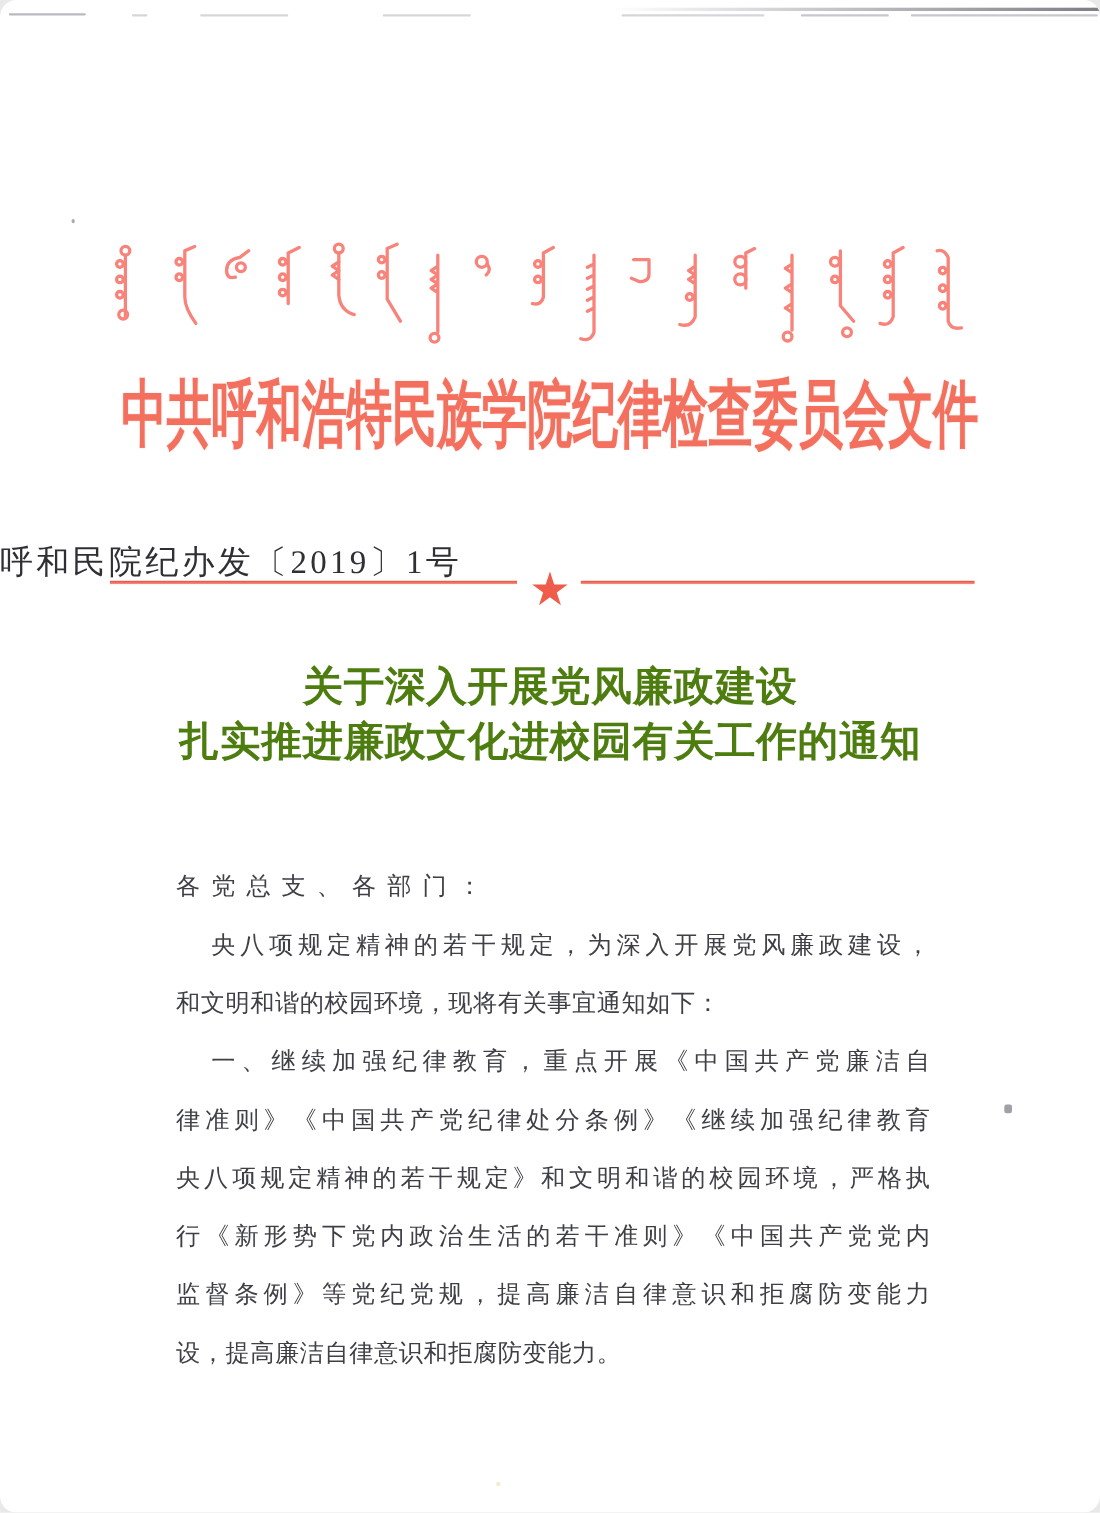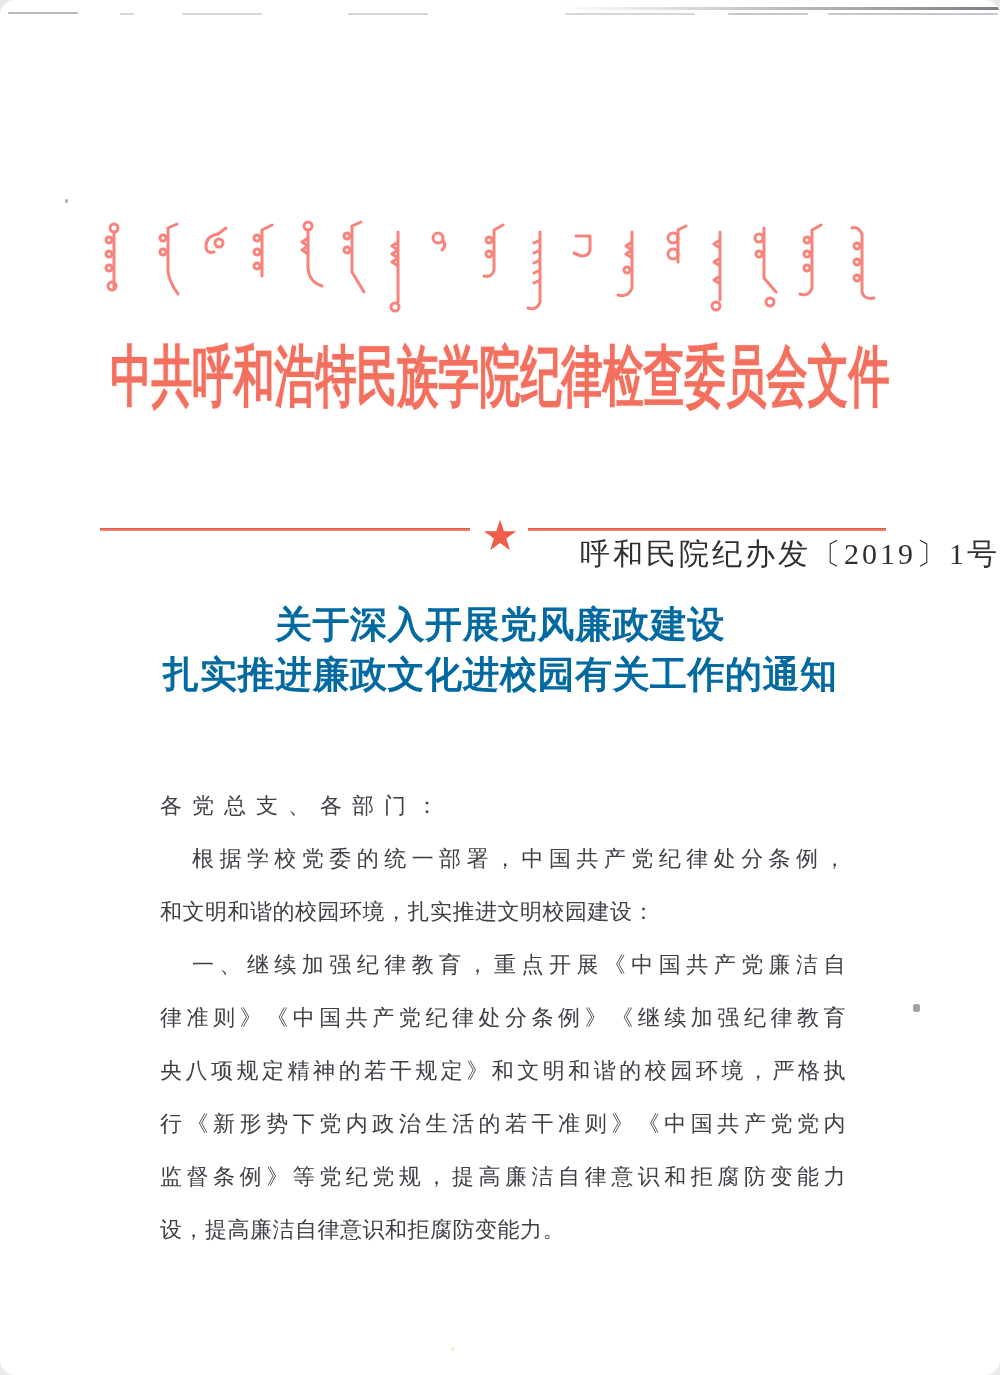--- a/index.html
+++ b/index.html
@@ -35,42 +35,41 @@
     position:absolute;left:0;top:333px;width:1000px;text-align:center;
     font-family:"Liberation Serif","DejaVu Serif",serif;
     font-weight:bold;font-size:41px;letter-spacing:0px;color:#f3705f;
     transform:scaleY(1.62);transform-origin:50% 0;
     white-space:nowrap;
     text-shadow:0 0 1px rgba(243,112,95,.55);
   }
 
   
   .doc-number{
-    position:absolute;left:0;top:491px;width:1000px;text-align:right;
+    position:absolute;left:0;top:491px;width:1000px;text-align:left;
     font-size:30px;letter-spacing:3px;color:#2f2f34;
     font-family:"Liberation Serif","DejaVu Serif",serif;
-    margin-top:43px;
   }
 
   
   .rule{position:absolute;top:528px;height:3px;
     background:linear-gradient(to bottom,#e14f3e,#f89382);}
   .rule-left{left:100px;width:370px;}
   .rule-right{left:528px;width:358px;}
   .star{
     position:absolute;left:470px;top:513px;width:60px;height:46px;
     text-align:center;font-size:42px;line-height:46px;color:#f05c4a;
     font-family:"DejaVu Sans",sans-serif;
   }
 
   
   .doc-title{
     position:absolute;left:0;top:600px;width:1000px;text-align:center;
     font-family:Liberation Serif, serif;
-    font-weight:bold;color:#0369a1;font-size:37px;line-height:50px;
+    font-weight:bold;color:#4d7c0f;font-size:37px;line-height:50px;
     letter-spacing:0.5px;
   }
 
   
   .body-block{position:absolute;left:160px;top:779px;width:686px;
     font-size:22px;color:#3e4046;
     font-family:Liberation Serif, serif;}
   .bline{height:53px;line-height:53px;white-space:nowrap;letter-spacing:1px;}
   .bline.just{
     white-space:normal;text-align:justify;text-align-last:justify;
@@ -176,22 +175,22 @@
   <div class="star">★</div>
   <div class="rule rule-right"></div>
 
   <div class="doc-title">
     <div>关于深入开展党风廉政建设</div>
     <div>扎实推进廉政文化进校园有关工作的通知</div>
   </div>
 
   <div class="body-block">
     <div class="bline salutation">各党总支、各部门：</div>
-    <div class="bline just indent">根据学校党委的统一部署，中国共产党纪律处分条例，</div>
-    <div class="bline end">和文明和谐的校园环境，扎实推进文明校园建设：</div>
+    <div class="bline just indent">央八项规定精神的若干规定，为深入开展党风廉政建设，</div>
+    <div class="bline end">和文明和谐的校园环境，现将有关事宜通知如下：</div>
     <div class="bline just indent">一、继续加强纪律教育，重点开展《中国共产党廉洁自</div>
     <div class="bline just">律准则》《中国共产党纪律处分条例》《继续加强纪律教育</div>
     <div class="bline just">央八项规定精神的若干规定》和文明和谐的校园环境，严格执</div>
     <div class="bline just">行《新形势下党内政治生活的若干准则》《中国共产党党内</div>
     <div class="bline just">监督条例》等党纪党规，提高廉洁自律意识和拒腐防变能力</div>
     <div class="bline end">设，提高廉洁自律意识和拒腐防变能力。</div>
   </div>
 
 </div>
 

